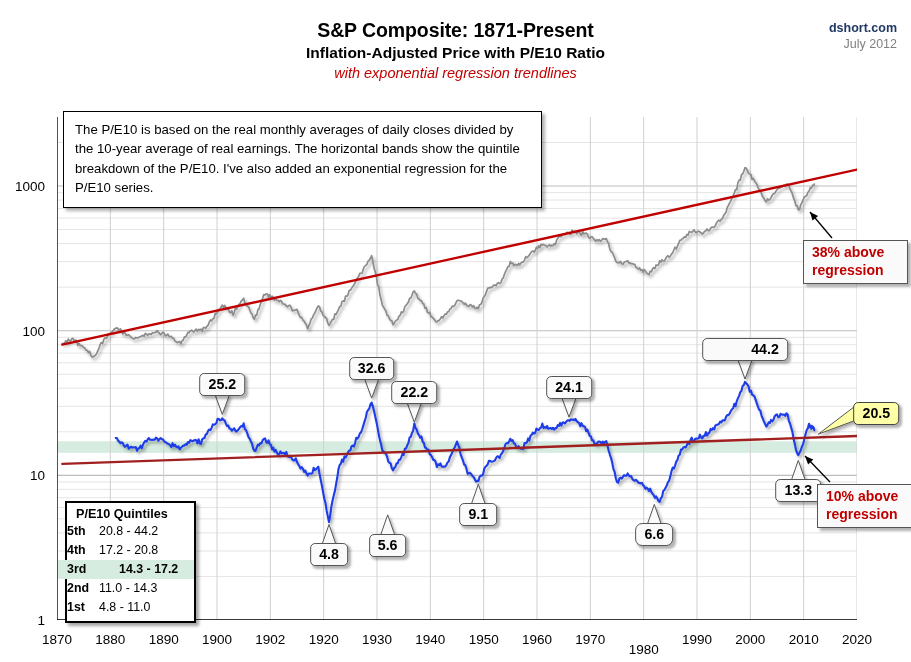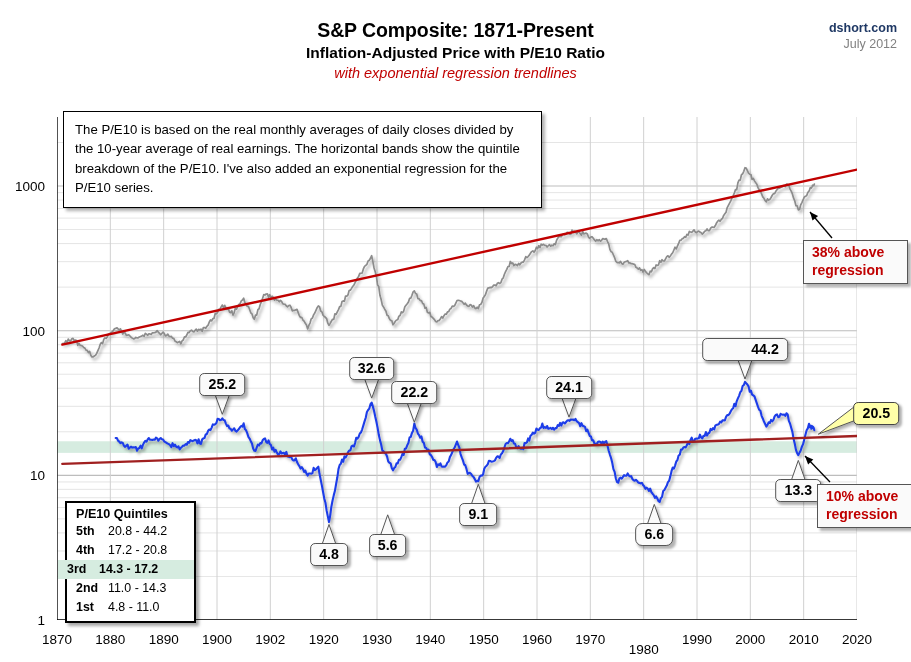--- a/index.html
+++ b/index.html
@@ -47,24 +47,24 @@
     position: absolute; left: 65px; top: 489px; width: 131px;
     background: #fff; border: 2.6px solid #000;
     box-shadow: 3px 3px 3px rgba(0,0,0,0.35);
     padding: 4px 0 4px 0;
     box-sizing: border-box;
     z-index: 40;
   }
   .legendbox .lg-title {
     font-size: 12.6px; font-weight: bold; color: #000; padding: 0 0 1px 9px;
   }
-  .lg-row { display: flex; font-size: 12.4px; color: #000; line-height: 19px; padding-left: 9px; }
+  .lg-row { display: flex; font-size: 12.4px; color: #000; line-height: 19px; padding-left: 0; }
   .lg-row .lg-k { width: 32px; font-weight: bold; }
   .lg-row .lg-v { font-weight: normal; }
-  .lg-row.hl { background: #d6ece0; font-weight: bold; margin-left: -9px; padding-left: 9px; }
+  .lg-row.hl { background: #d6ece0; font-weight: bold; margin-left: -9px; padding-left: 9px; gap: 20px; }
   .lg-row.hl .lg-v { font-weight: bold; }
 
   .ylabels { position: absolute; left: 0; top: 0; width: 55px; }
   .ylab {
     position: absolute; right: 10px; font-size: 13.5px; color: #000;
     transform: translateY(-50%); text-align: right; white-space: nowrap;
   }
   .xlabels { position: absolute; left: 0; top: 0; width: 911px; }
   .xlab {
     position: absolute; top: 620px; font-size: 13.5px; color: #000;

